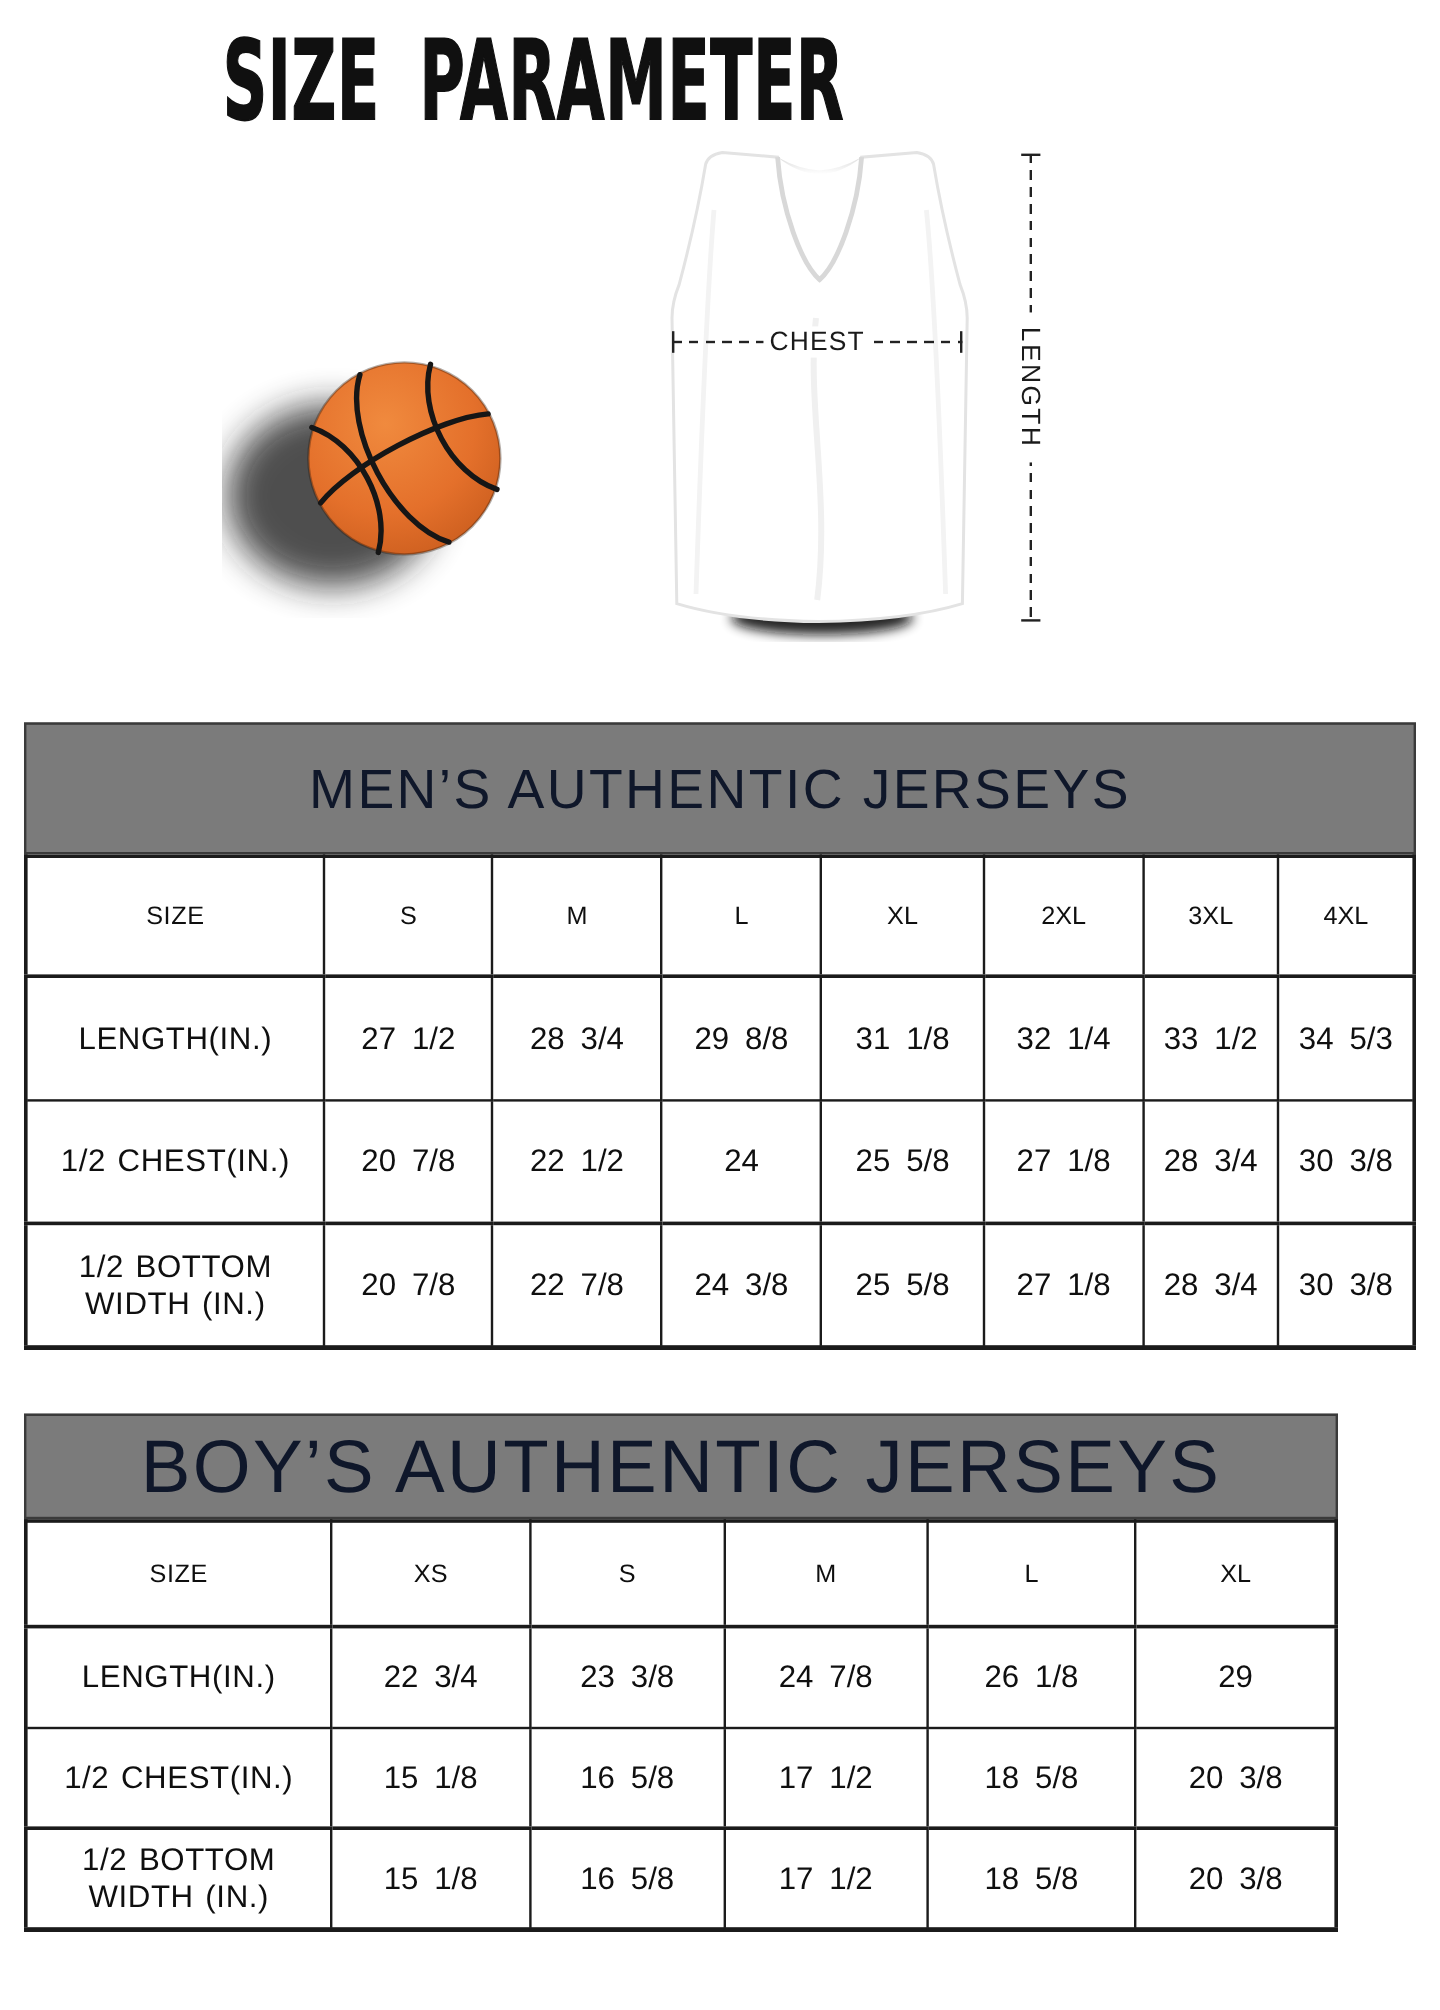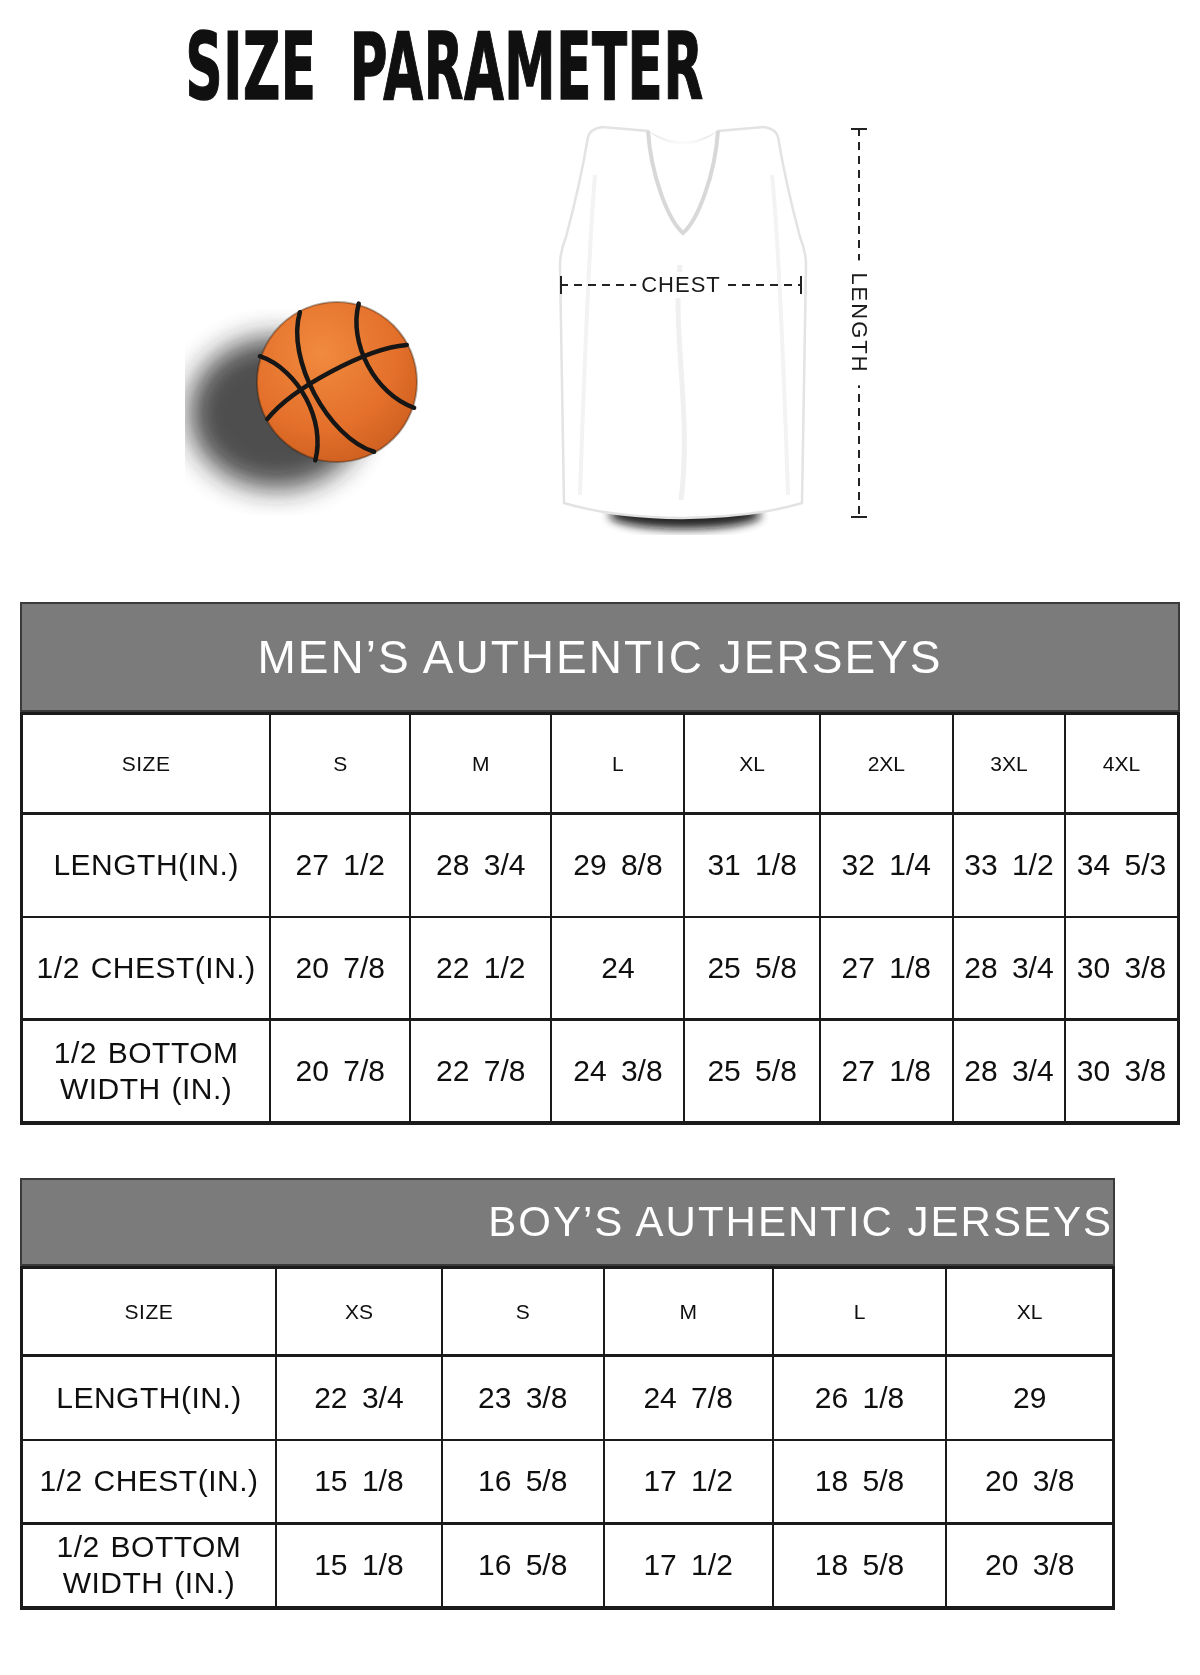--- a/index.html
+++ b/index.html
@@ -62,41 +62,41 @@
   }
 
   
   .section{position:absolute;left:20px;}
   .mens-section{top:602px;width:1160px;}
   .boys-section{top:1178px;width:1095px;}
 
   .band{
     background:#7b7b7b;
     border:2px solid #3a3a3a;
-    color:#ffffff;
+    color:#0f172a;
     text-align:center;
     display:flex;align-items:center;justify-content:center;
     letter-spacing:2px;
   }
   .mens-section .band{height:106px;font-size:46px;}
-  .boys-section .band{height:84px;font-size:42px;justify-content:flex-end;}
+  .boys-section .band{height:84px;font-size:62px;}
 
   table.size-table{
     border-collapse:collapse;
     width:100%;
     table-layout:fixed;
     background:#ffffff;
     border:3px solid #1b1b1b;
     border-bottom-width:4px;
   }
   table.size-table td{
     border:2px solid #1b1b1b;
     text-align:center;
     vertical-align:middle;
-    font-size:30px;
+    font-size:26px;
     color:#0f0f0f;
     padding:0 2px;
     word-spacing:6px;
   }
   table.size-table tr.header td{font-size:21px;border-bottom-width:3px;word-spacing:normal;}
   table.size-table td.lab{white-space:pre-line;line-height:1.2;letter-spacing:0.5px;word-spacing:2px;}
   table.size-table tr.last td{border-top-width:3px;}
 
   .mens-table tr{height:103px;}
   .mens-table tr.header{height:100px;}

